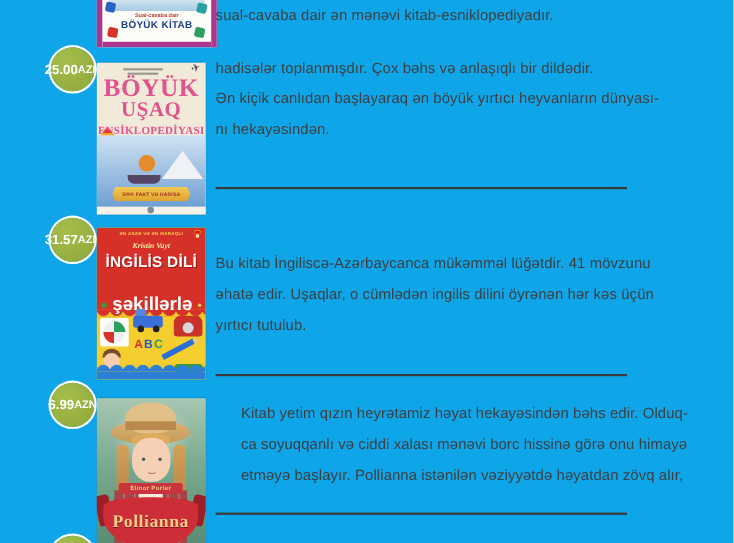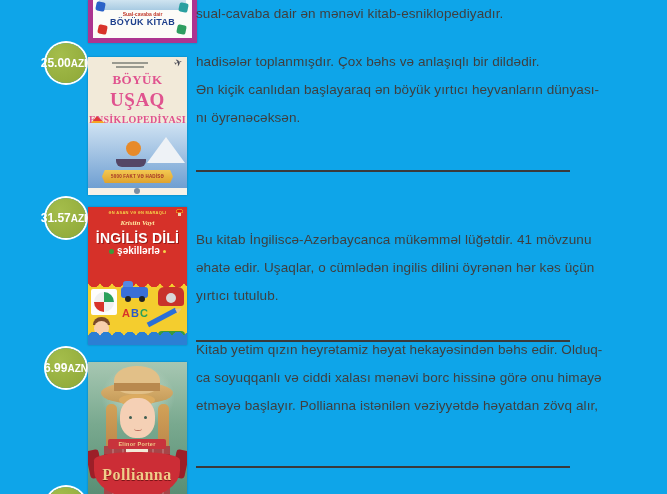--- a/index.html
+++ b/index.html
@@ -24,21 +24,21 @@
   
   #cover1{top:0;height:43px;background:#fcfcf8;border-left:5px solid #ad3590;border-right:5px solid #ad3590;}
   #cover1 .photo{left:6px;top:0;right:6px;height:10px;background:linear-gradient(#cfe4f0,#a8cbe2);}
   #cover1 .sub{top:11px;font-size:5px;font-weight:bold;color:#c0392b;}
   #cover1 .ttl{top:17px;font-size:9px;font-weight:900;color:#1d3f8c;letter-spacing:.3px;}
   #cover1 .bar{left:0;right:0;bottom:0;height:5px;background:#ad3590;}
   .puzzle{width:9px;height:9px;border-radius:2px;transform:rotate(12deg);}
   
   #cover2{top:57px;height:138px;background:#f2ead9;}
   #cover2 .mbar{height:2px;background:#9a9a90;}
-  #cover2 .t1{top:13px;font-family:"Liberation Serif",serif;font-weight:bold;font-size:13px;
+  #cover2 .t1{top:13px;font-family:"Liberation Serif",serif;font-weight:bold;font-size:23px;
               line-height:20px;color:#e0538f;letter-spacing:.5px;}
   #cover2 .t2{top:33px;font-family:"Liberation Serif",serif;font-weight:bold;font-size:19px;
               line-height:20px;color:#e0538f;letter-spacing:.5px;}
   #cover2 .t3{top:57px;font-family:"Liberation Serif",serif;font-weight:bold;font-size:10px;
               color:#e0538f;letter-spacing:.3px;}
   #cover2 .plane{right:5px;top:0;font-family:"DejaVu Sans",sans-serif;font-size:10px;color:#4a4a55;
                  transform:rotate(-18deg);}
   #cover2 .kite{left:3px;top:62px;width:13px;height:13px;transform:rotate(40deg);
         background:linear-gradient(135deg,#e03a3a 25%,#f5a623 25% 50%,#2e9e60 50% 75%,#2a62c8 75%);}
   #cover2 .scene{left:0;right:0;top:66px;height:65px;background:linear-gradient(#cfe2f2,#6f9fd2);}
@@ -57,21 +57,21 @@
   #cover3{top:207px;height:138px;background:#f4cd2e;}
   #cover3 .red{left:0;right:0;top:0;height:74px;background:#d63129;}
   #cover3 .scallop{left:0;right:0;top:74px;height:7px;
         background:radial-gradient(circle at 6px 0,#d63129 6px,transparent 6.5px);
         background-size:12px 7px;background-repeat:repeat-x;}
   #cover3 .topline{top:3px;font-size:4px;font-weight:bold;color:#f5d34a;letter-spacing:.3px;}
   #cover3 .author{top:12px;font-family:"Liberation Serif",serif;font-style:italic;font-weight:bold;
                   font-size:7px;color:#ffe9a0;}
   #cover3 .ttl{top:23px;font-size:14px;font-weight:900;color:#fff;letter-spacing:.2px;
                text-shadow:1px 1px 0 rgba(110,10,10,.6);}
-  #cover3 .sub{top:38px;font-size:10px;font-weight:bold;color:#fff;}
+  #cover3 .sub{top:60px;font-size:17px;font-weight:bold;color:#fff;}
   .dot{display:inline-block;width:5px;height:5px;border-radius:50%;vertical-align:middle;}
   #cover3 .mushcap{right:4px;top:2px;width:7px;height:4px;border-radius:4px 4px 1px 1px;background:#d8180f;
                    box-shadow:0 0 0 .5px #f4cd2e inset;}
   #cover3 .mushstem{right:6px;top:6px;width:3px;height:3px;background:#ecd9b0;}
   #cover3 .tile{left:3px;top:82px;width:26px;height:26px;background:#fdfdfd;border-radius:2px;}
   #cover3 .ball{left:3px;top:3px;width:20px;height:20px;border-radius:50%;
         background:conic-gradient(#2aa05a 0 25%,#f0f0f0 0 50%,#d8332a 0 75%,#f0f0f0 0);}
   #cover3 .truckbody{left:33px;top:80px;width:27px;height:11px;background:#3a6fd8;border-radius:3px;}
   #cover3 .truckcab{left:35px;top:74px;width:10px;height:8px;background:#5588e2;border-radius:3px 3px 0 0;}
   #cover3 .wheel{width:6px;height:6px;border-radius:50%;background:#222;}
@@ -152,21 +152,21 @@
       <div class="abs balloon"></div>
       <div class="abs ship"></div>
     </div>
     <div class="abs ribbon">5000 FAKT VƏ HADİSƏ</div>
     <div class="abs strip"></div>
     <div class="abs emblem"></div>
   </div>
   <div class="desc" style="top:48px;">
     <div>hadisələr toplanmışdır. Çox bəhs və anlaşıqlı bir dildədir.</div>
     <div>Ən kiçik canlıdan başlayaraq ən böyük yırtıcı heyvanların dünyası-</div>
-    <div>nı öyrənəcəksən.</div>
+    <div>nı hekayəsindən.</div>
   </div>
   <div class="divider" style="top:170px;"></div>
 
   <div class="badge" style="top:198px;">
     <span class="price">31.57</span>
     <span class="cur">AZN</span>
   </div>
   <div class="cover" id="cover3">
     <div class="abs red"></div>
     <div class="abs scallop"></div>
@@ -226,21 +226,21 @@
     <div class="abs mouth"></div>
     <div class="abs dress"></div>
     <div class="abs collar"></div>
     <div class="abs aribbon">Elinor Porter</div>
     <div class="abs tail" style="left:0;transform:rotate(-12deg);"></div>
     <div class="abs tail" style="right:0;transform:rotate(12deg);"></div>
     <div class="abs banner">
       <span>Pollianna</span>
     </div>
   </div>
-  <div class="desc" style="top:336px;">
+  <div class="desc" style="top:362px;margin-left:23px;">
     <div>Kitab yetim qızın heyrətamiz həyat hekayəsindən bəhs edir. Olduq-</div>
     <div>ca soyuqqanlı və ciddi xalası mənəvi borc hissinə görə onu himayə</div>
     <div>etməyə başlayır. Pollianna istənilən vəziyyətdə həyatdan zövq alır,</div>
   </div>
   <div class="divider" style="top:466px;"></div>
 
   <div class="badge" style="top:487px;"></div>
 
 </div>
 

